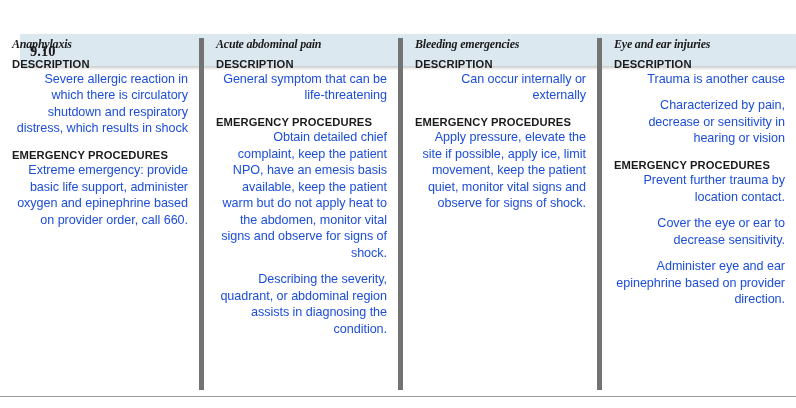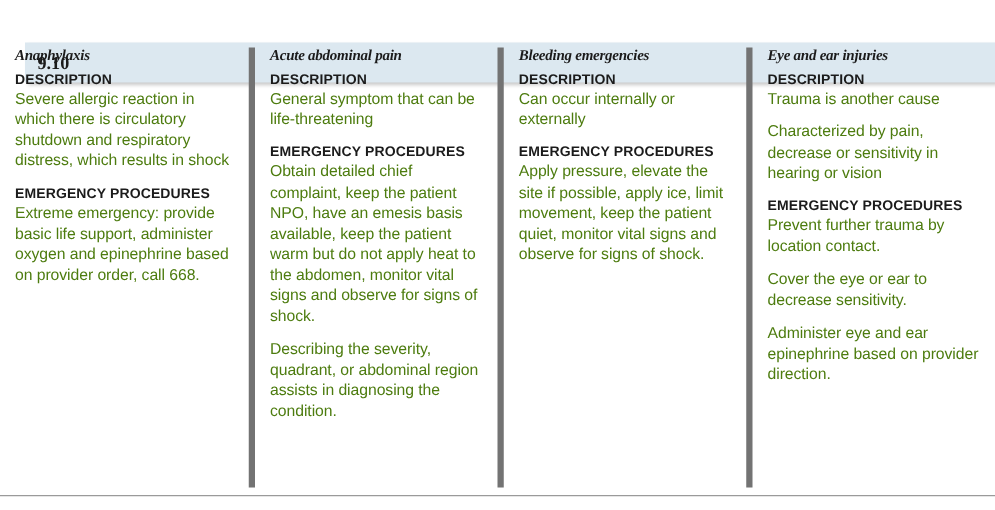--- a/index.html
+++ b/index.html
@@ -102,23 +102,24 @@
     line-height: 1.28;
   }
   .label.spaced {
     margin-top: 11px;
   }
 
   .para {
     font-family: "Liberation Sans", sans-serif;
     font-size: 12.6px;
     line-height: 1.31;
-    color: #4d7c0f;
+    color: #1d4ed8;
     margin: 0;
     letter-spacing: -0.05px;
+    text-align: right;
   }
   .para + .para {
     margin-top: 10px;
   }
   .label + .para {
     margin-top: 0;
   }
 
   
   .col-1 .para { font-size: 12.6px; }
@@ -150,21 +151,21 @@
 
   <div class="columns">
 
     <div class="col col-1">
       <h3 class="col-title">Anaphylaxis</h3>
 
       <p class="label">DESCRIPTION</p>
       <p class="para">Severe allergic reaction in which there is circulatory shutdown and respiratory distress, which results in shock</p>
 
       <p class="label spaced">EMERGENCY PROCEDURES</p>
-      <p class="para">Extreme emergency: provide basic life support, administer oxygen and epinephrine based on provider order, call 668.</p>
+      <p class="para">Extreme emergency: provide basic life support, administer oxygen and epinephrine based on provider order, call 660.</p>
     </div>
 
     <div class="col col-2">
       <h3 class="col-title">Acute abdominal pain</h3>
 
       <p class="label">DESCRIPTION</p>
       <p class="para">General symptom that can be life-threatening</p>
 
       <p class="label spaced">EMERGENCY PROCEDURES</p>
       <p class="para">Obtain detailed chief complaint, keep the patient NPO, have an emesis basis available, keep the patient warm but do not apply heat to the abdomen, monitor vital signs and observe for signs of shock.</p>

